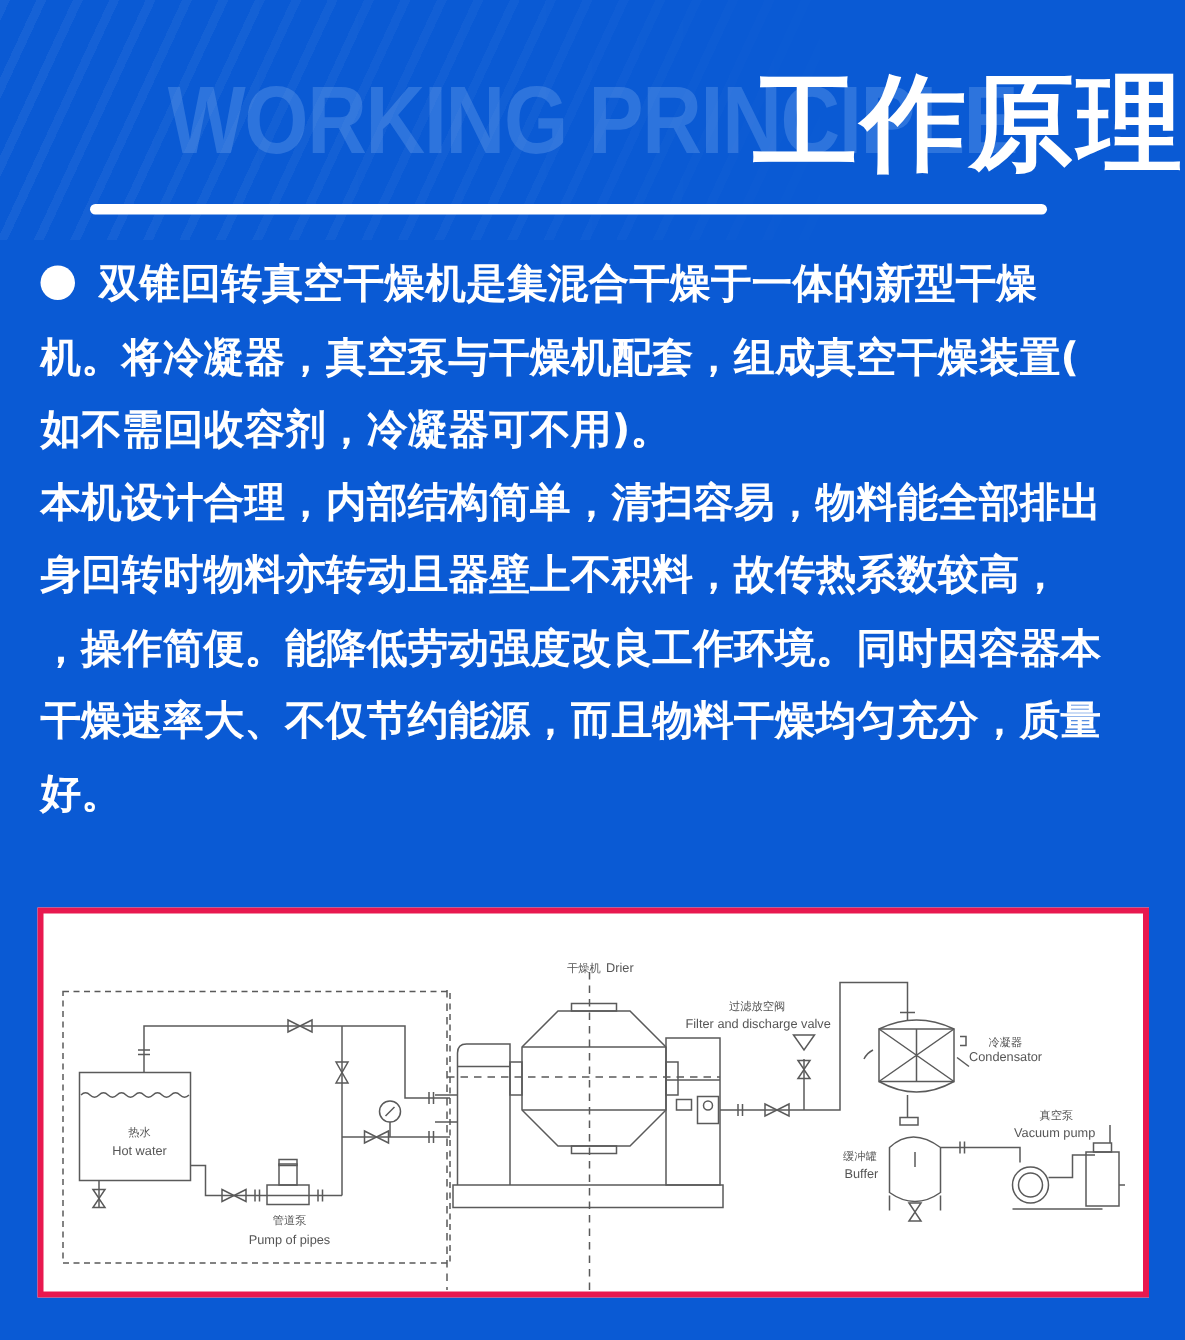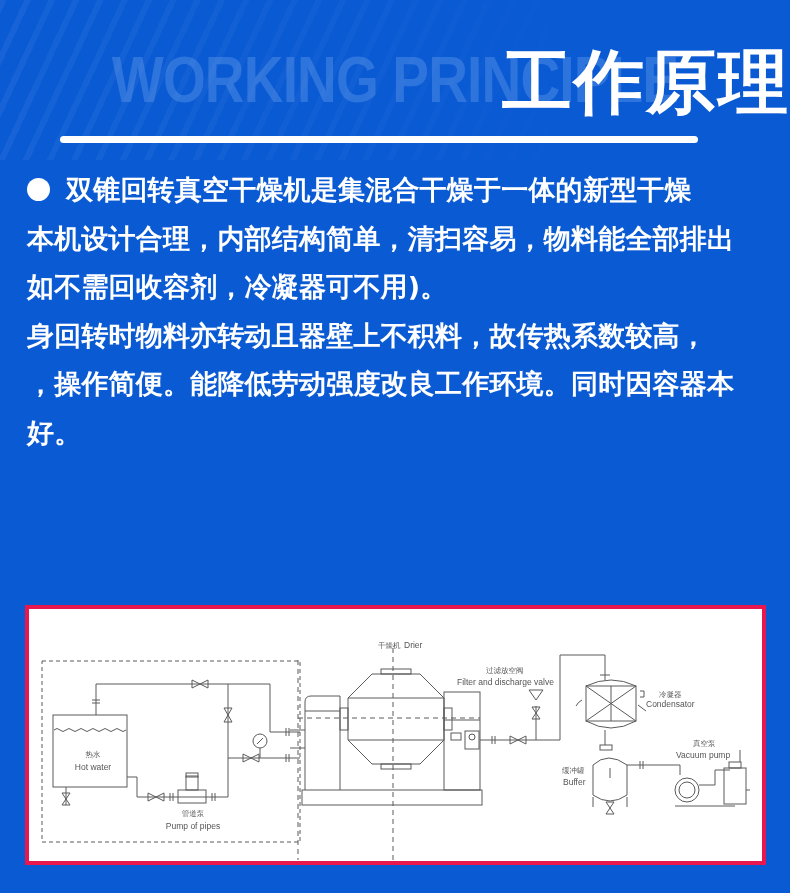--- a/index.html
+++ b/index.html
@@ -53,24 +53,26 @@
 </head>
 <body>
 
 <div class="bg-stripes"></div>
 <div class="watermark">WORKING PRINCIPLE</div>
 <div class="title">工作原理</div>
 <div class="title-bar"></div>
 
 <div class="content">
   <div class="line"><span class="bullet"></span><span>双锥回转真空干燥机是集混合干燥于一体的新型干燥</span></div>
+  <div class="line">机。将冷凝器，真空泵与干燥机配套，组成真空干燥装置(</div>
+  <div class="line">如不需回收容剂，冷凝器可不用)。</div>
   <div class="line">本机设计合理，内部结构简单，清扫容易，物料能全部排出</div>
-  <div class="line">如不需回收容剂，冷凝器可不用)。</div>
   <div class="line">身回转时物料亦转动且器壁上不积料，故传热系数较高，</div>
   <div class="line">，操作简便。能降低劳动强度改良工作环境。同时因容器本</div>
+  <div class="line">干燥速率大、不仅节约能源，而且物料干燥均匀充分，质量</div>
   <div class="line">好。</div>
 </div>
 
 <div class="frame">
 
   <svg class="diagram" width="733" height="252" viewBox="29 609 733 252" xmlns="http://www.w3.org/2000/svg">
     <g stroke="#5a5a5a" stroke-width="1" fill="none">
 
       <rect x="42" y="661" width="258" height="181" stroke-dasharray="4,3"></rect>
 

